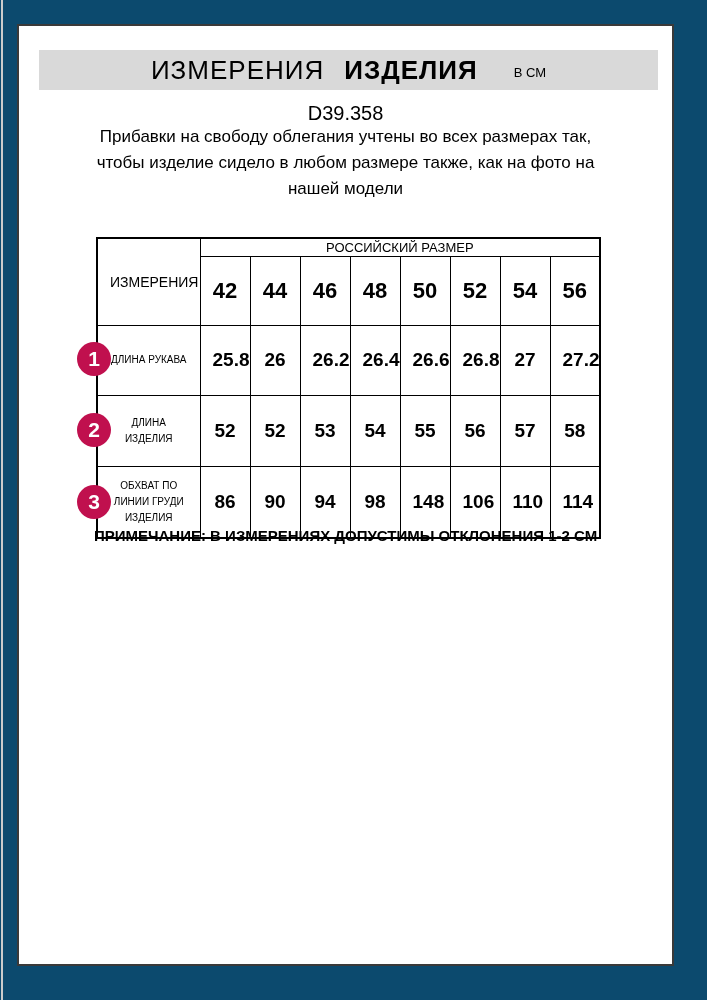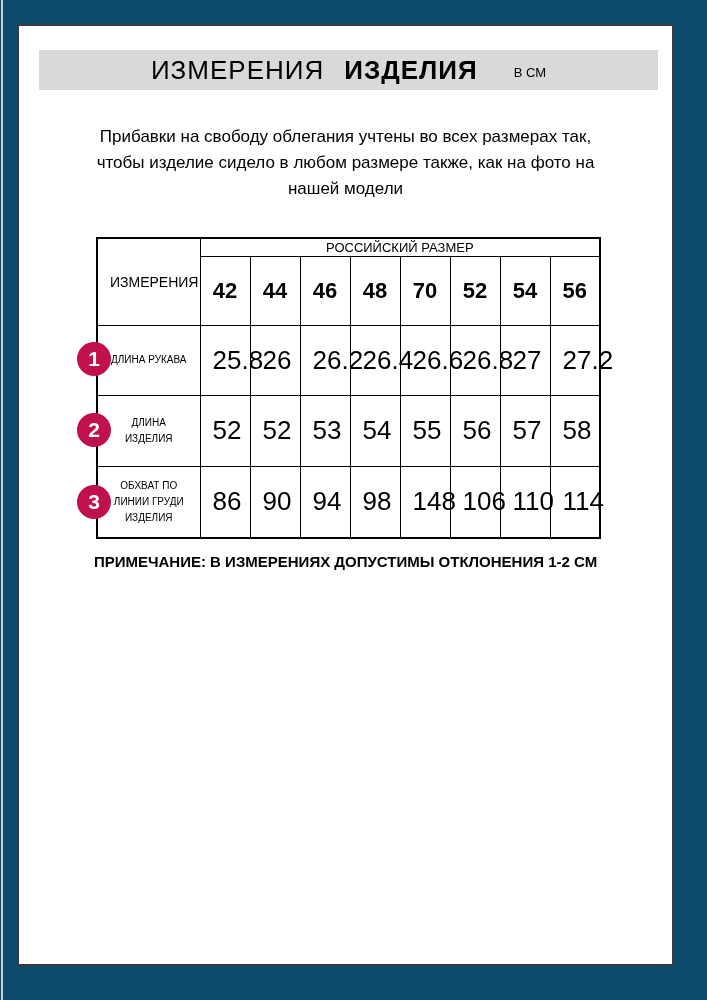--- a/index.html
+++ b/index.html
@@ -87,79 +87,80 @@
   }
   tr.group-row { height: 18px; }
   th.group-header { font-size: 13px; font-weight: 400; }
   th.corner-header { font-size: 14px; font-weight: 400; }
   tr.size-row { height: 69px; margin-left: 48px; }
   tr.size-row th { font-size: 22px; font-weight: 700; }
   tbody tr { height: 70px; }
   tbody tr:nth-child(2) { height: 71px; }
   tbody tr:nth-child(3) { height: 72px; }
   td.row-label { font-size: 10px; line-height: 16px; }
-  td.value-cell { font-size: 26px; }
+  td.value-cell { font-size: 19px; font-weight: bold; }
   .badge {
     position: absolute;
     left: 58px;
     width: 34px; height: 34px;
     border-radius: 50%;
     color: #ffffff;
     font-size: 21px;
     font-weight: 700;
     display: flex;
     align-items: center;
     justify-content: center;
     padding-bottom: 1px;
   }
   .badge.b-0 { top: 316px; }
   .badge.b-1 { top: 387px; }
   .badge.b-2 { top: 459px; }
   .note {
     position: absolute;
-    left: 0; top: 527px;
+    left: 0; top: 501px;
     width: 100%;
     text-align: center;
     font-size: 15px;
     font-weight: 700;
   }
 </style>
 </head>
 <body>
 
 <div class="page">
   <div class="scan-edge"></div>
 
   <div class="frame">
 
     <div class="title-bar">
       <span class="t-main">ИЗМЕРЕНИЯ</span>
       <span class="t-bold">ИЗДЕЛИЯ</span>
       <span class="t-unit">В СМ</span>
     </div>
 
+    <div class="model-code">D39.358</div>
 
     <div class="description">Прибавки на свободу облегания учтены во всех размерах так, чтобы изделие сидело в любом размере также, как на фото на нашей модели</div>
 
     <table class="size-table">
       <colgroup>
         <col style="width:103px">
         <col span="8" style="width:50px">
       </colgroup>
       <thead>
         <tr class="group-row">
           <th class="corner-header" rowspan="2">ИЗМЕРЕНИЯ</th>
           <th class="group-header" colspan="8">РОССИЙСКИЙ РАЗМЕР</th>
         </tr>
         <tr class="size-row" id="size-header-row">
             <th>42</th>
             <th>44</th>
             <th>46</th>
             <th>48</th>
-            <th>70</th>
+            <th>50</th>
             <th>52</th>
             <th>54</th>
             <th>56</th>
           </tr>
       </thead>
       <tbody id="table-body">
           <tr>
             <td class="row-label">ДЛИНА РУКАВА</td>
             <td class="value-cell">25.8</td>
             <td class="value-cell">26</td>

